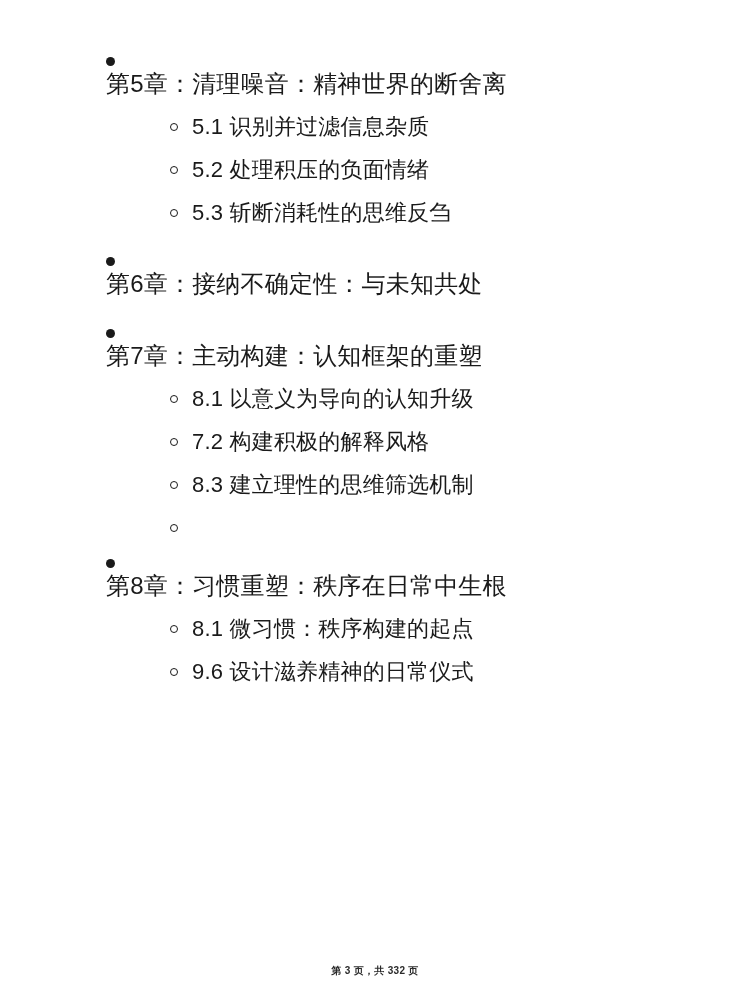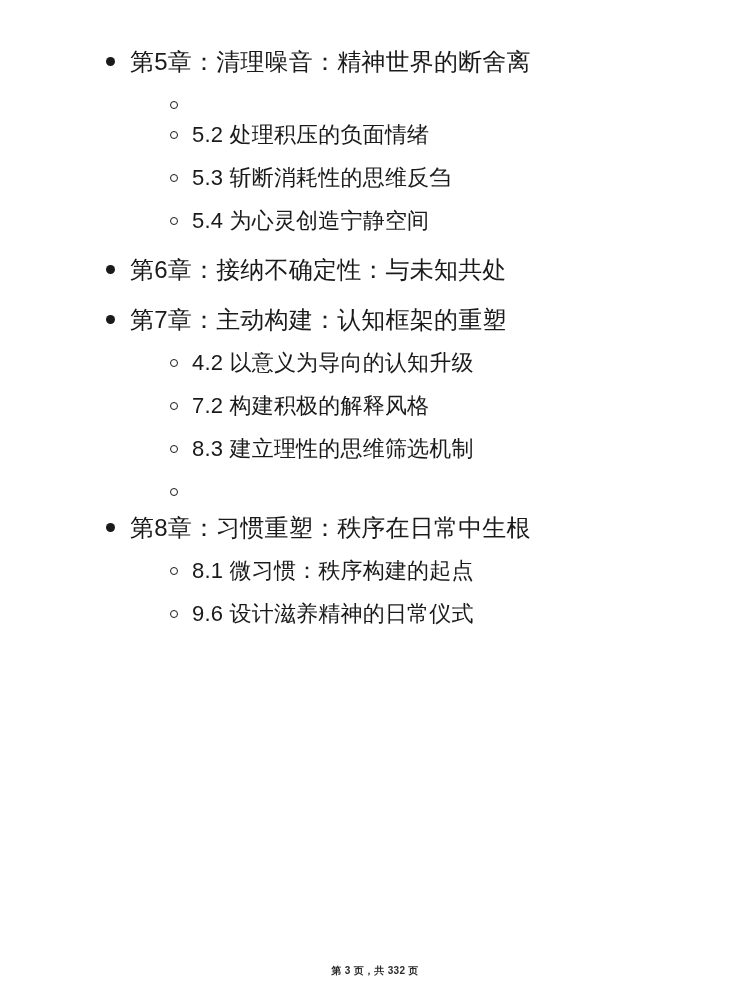--- a/index.html
+++ b/index.html
@@ -31,20 +31,21 @@
     margin: 0 0 6px 0;
     padding: 0;
   }
   .chapter + .chapter {
     margin-top: 14px;
   }
   .chapter-line {
     display: flex;
     align-items: flex-start;
     padding-left: 46px;
+    flex-direction: column;
   }
   .bullet-disc {
     width: 9px;
     height: 9px;
     border-radius: 50%;
     background: #1a1a1a;
     flex: 0 0 auto;
     margin-top: 13px;
     margin-right: 15px;
   }
@@ -103,52 +104,49 @@
   <ul class="toc">
 
     <li class="chapter">
       <div class="chapter-line">
         <span class="bullet-disc"></span>
         <span class="chapter-title">第5章：清理噪音：精神世界的断舍离</span>
       </div>
       <ul class="sections">
         <li class="section-line">
           <span class="bullet-circle"></span>
+          <span class="section-title">5.1 识别并过滤信息杂质</span>
         </li>
         <li class="section-line">
           <span class="bullet-circle"></span>
           <span class="section-title">5.2 处理积压的负面情绪</span>
         </li>
         <li class="section-line">
           <span class="bullet-circle"></span>
           <span class="section-title">5.3 斩断消耗性的思维反刍</span>
-        </li>
-        <li class="section-line">
-          <span class="bullet-circle"></span>
-          <span class="section-title">5.4 为心灵创造宁静空间</span>
         </li>
       </ul>
     </li>
 
     <li class="chapter">
       <div class="chapter-line">
         <span class="bullet-disc"></span>
         <span class="chapter-title">第6章：接纳不确定性：与未知共处</span>
       </div>
     </li>
 
     <li class="chapter">
       <div class="chapter-line">
         <span class="bullet-disc"></span>
         <span class="chapter-title">第7章：主动构建：认知框架的重塑</span>
       </div>
       <ul class="sections">
         <li class="section-line">
           <span class="bullet-circle"></span>
-          <span class="section-title">4.2 以意义为导向的认知升级</span>
+          <span class="section-title">8.1 以意义为导向的认知升级</span>
         </li>
         <li class="section-line">
           <span class="bullet-circle"></span>
           <span class="section-title">7.2 构建积极的解释风格</span>
         </li>
         <li class="section-line">
           <span class="bullet-circle"></span>
           <span class="section-title">8.3 建立理性的思维筛选机制</span>
         </li>
         <li class="section-line">

